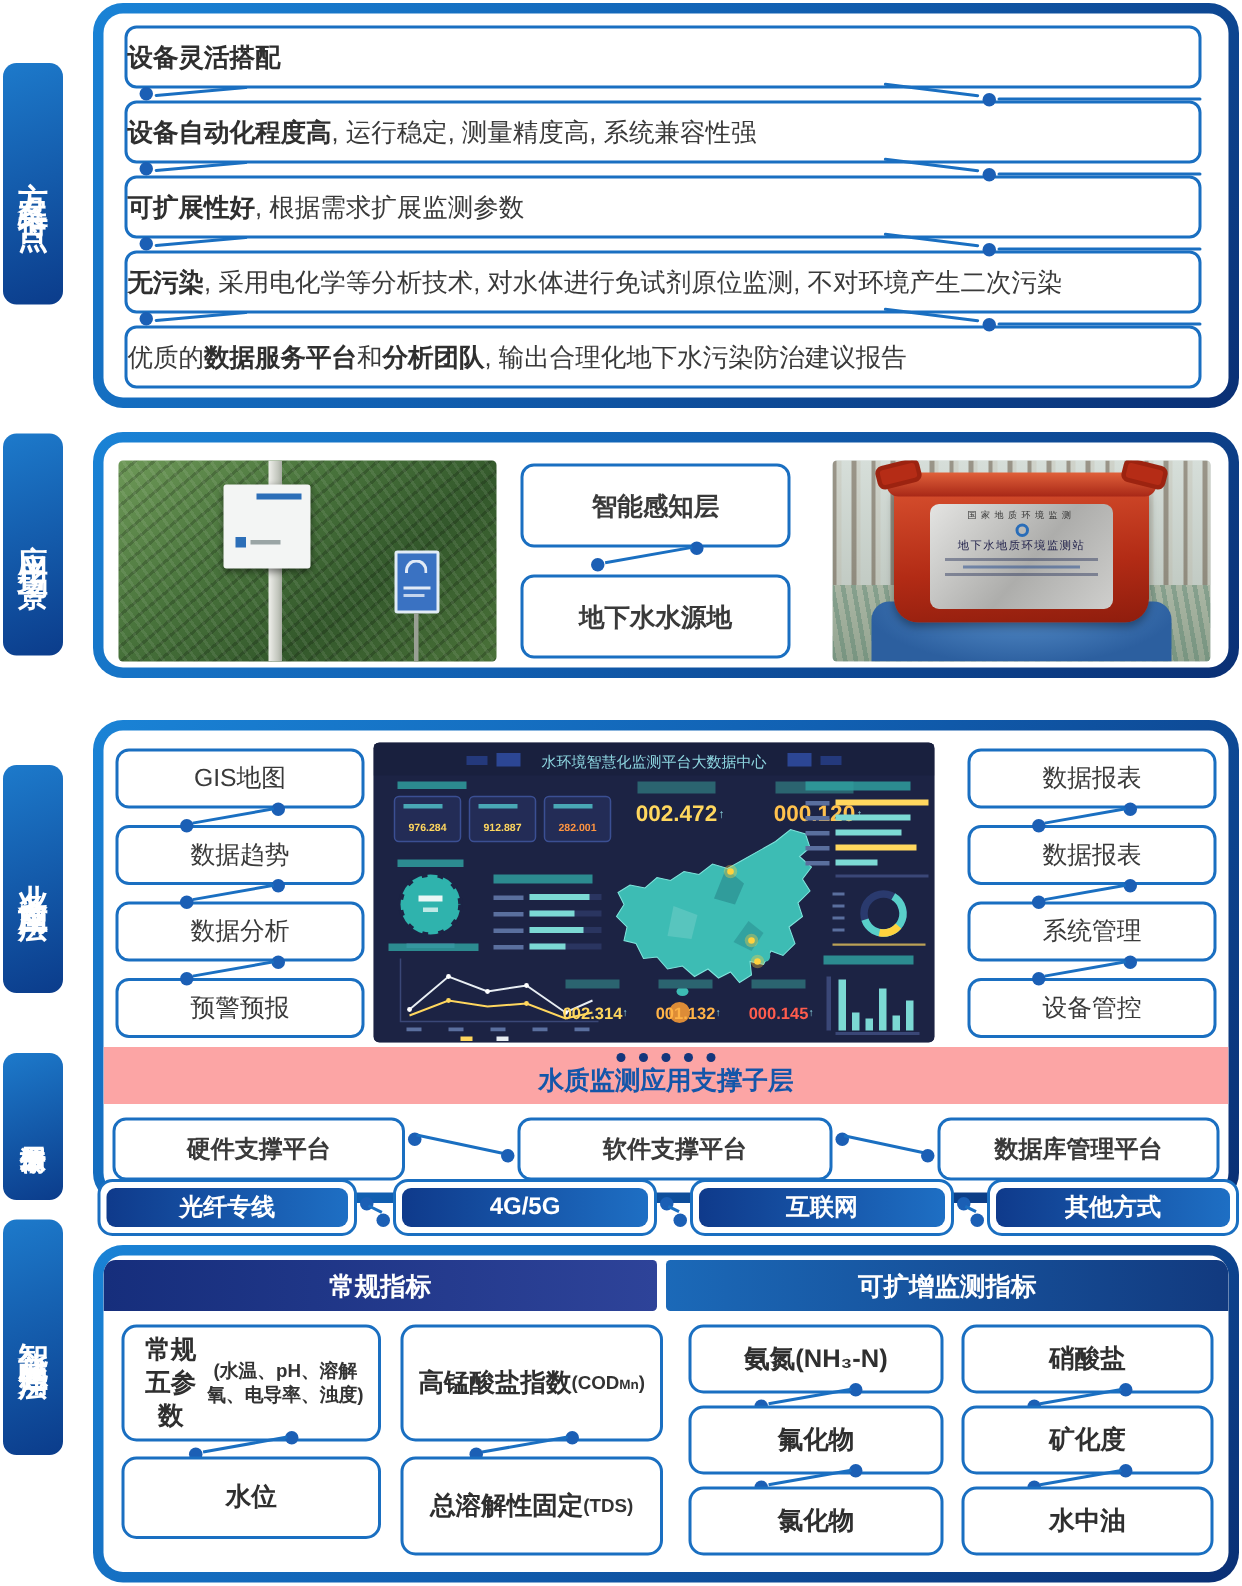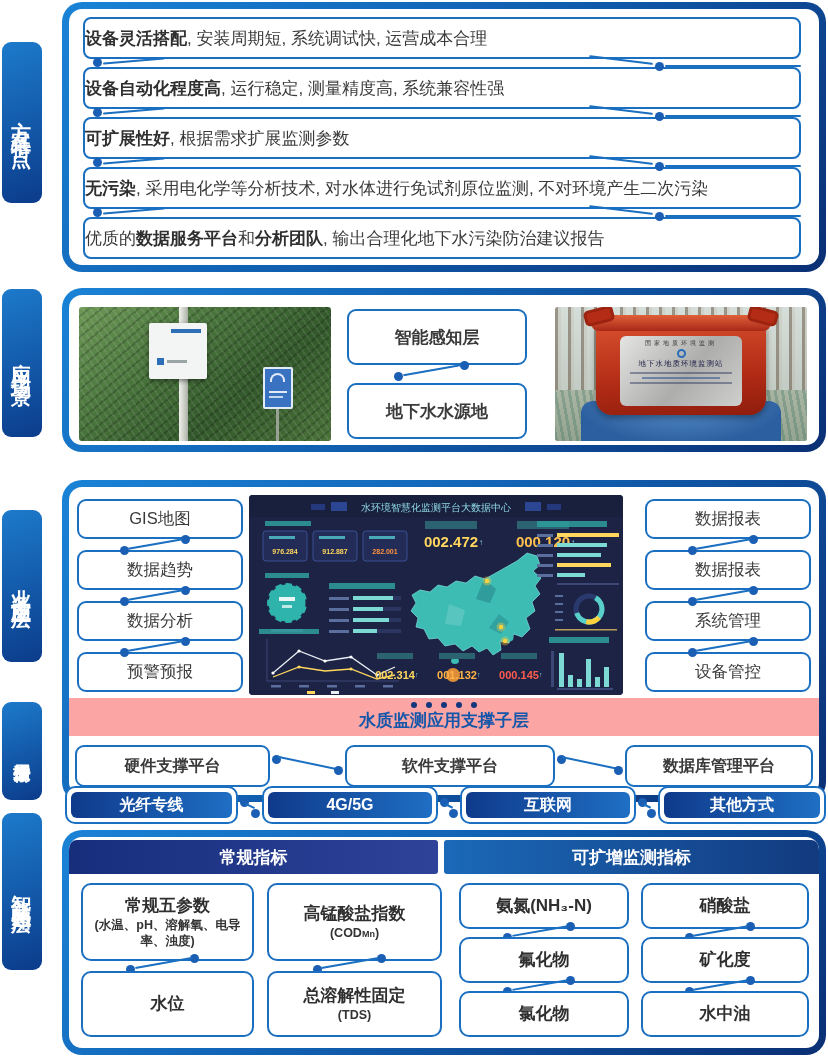--- a/index.html
+++ b/index.html
@@ -105,21 +105,21 @@
 
   
   .pillbox{position:absolute;top:786px;height:38px;border:2px solid #1a6fc1;border-radius:10px;background:#fff;padding:4px}
   .pill{width:100%;height:100%;border-radius:6px;background:linear-gradient(90deg,#0f3a8b,#1e6fc4);
       display:flex;align-items:center;justify-content:center;color:#fff;font-weight:bold;font-size:16px}
 
   
   .hdr{position:absolute;top:3px;height:34px;display:flex;align-items:center;justify-content:center;color:#fff;font-weight:bold;font-size:17px}
   .hdrL{left:0;width:369px;background:linear-gradient(90deg,#162e7c,#2e4399);border-radius:8px 3px 3px 0}
   .hdrR{left:375px;width:375px;background:linear-gradient(90deg,#1b69b8,#123a7f);border-radius:3px 8px 0 3px}
-  .ind{border-radius:10px;flex-direction:column;font-weight:bold;font-size:17px;color:#2f2f2f;line-height:1.3;padding:2px 8px}
+  .ind{border-radius:10px;font-weight:bold;font-size:17px;color:#2f2f2f;line-height:1.3;padding:2px 8px}
   .ind .sub{font-size:12.5px;font-weight:600;color:#333;line-height:1.3}
   .ind .sub .tiny{font-size:9px}
 
   svg text{font-family:"Liberation Sans","DejaVu Sans",sans-serif}
 </style>
 </head>
 <body>
 
 <div class="canvas">
 
@@ -129,21 +129,20 @@
   <div class="tab t4">数据传输层</div>
   <div class="tab t5">智能感知层</div>
 
   <div class="sec s1">
     <div class="sec-in">
       <div class="bx frow f1">
           <span></span>
           <b>设备灵活搭配</b>
           <span></span>
           <b></b>
-          <span>, 安装周期短, 系统调试快, 运营成本合理</span>
         </div>
       <div class="bx frow f2">
           <span></span>
           <b>设备自动化程度高</b>
           <span></span>
           <b></b>
           <span>, 运行稳定, 测量精度高, 系统兼容性强</span>
         </div>
       <div class="bx frow f3">
           <span></span>
@@ -493,21 +492,21 @@
       <div class="zz zzv" style="left:12px;top:117px;width:173px">
           <i class="d dA"></i>
           <i class="lns"></i>
           <i class="d dB"></i>
         </div>
       <div class="zz zzv" style="left:198px;top:117px;width:175px">
           <i class="d dA"></i>
           <i class="lns"></i>
           <i class="d dB"></i>
         </div>
-      <div class="bx ind" style="left:12px;top:134px;width:173px;height:66px">
+      <div class="bx ind" style="left:12px;top:134px;width:173px;height:55px">
         <div>水位</div>
       </div>
       <div class="bx ind" style="left:198px;top:134px;width:175px;height:66px">
         <div>总溶解性固定</div>
         <div class="sub">(TDS)</div>
       </div>
 
       <div class="bx ind" style="left:390px;top:46px;width:170px;height:46px">
           <div>氨氮(NH₃-N)</div>
         </div>

